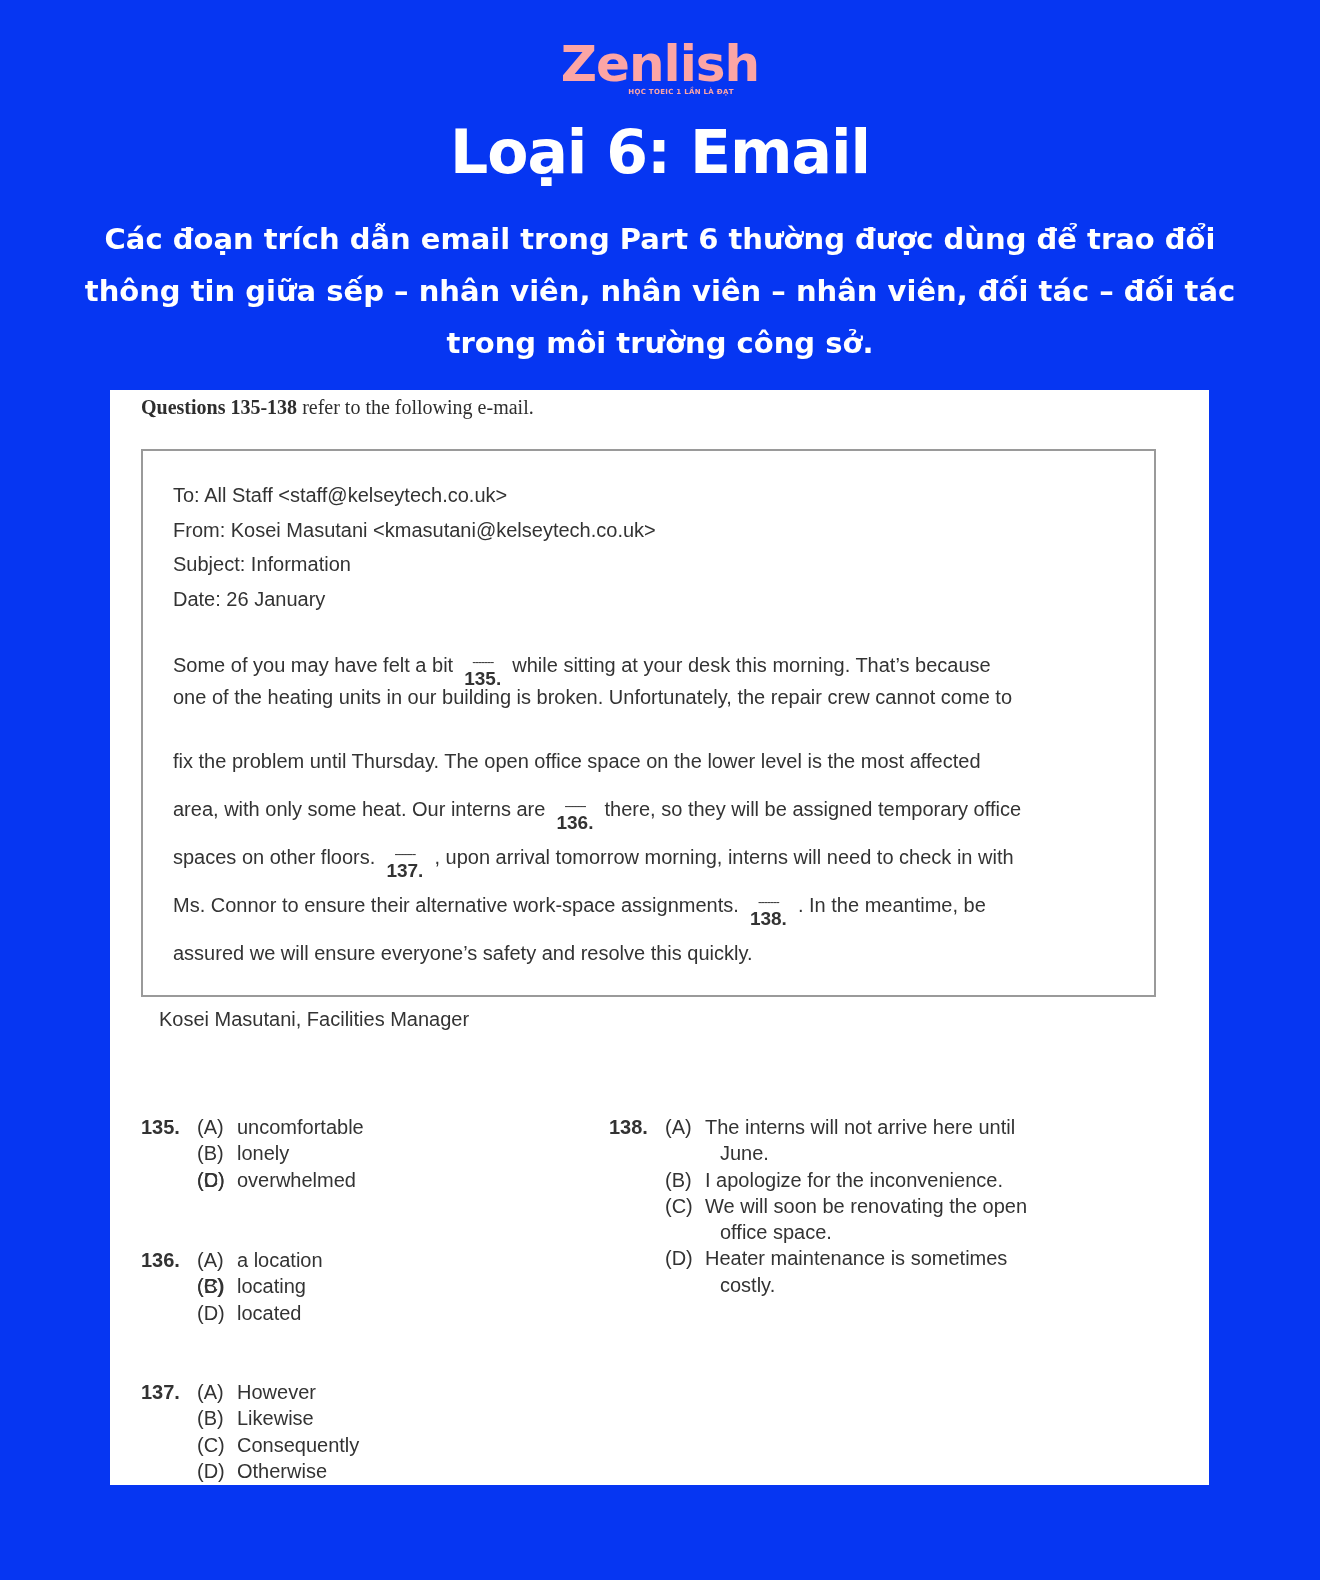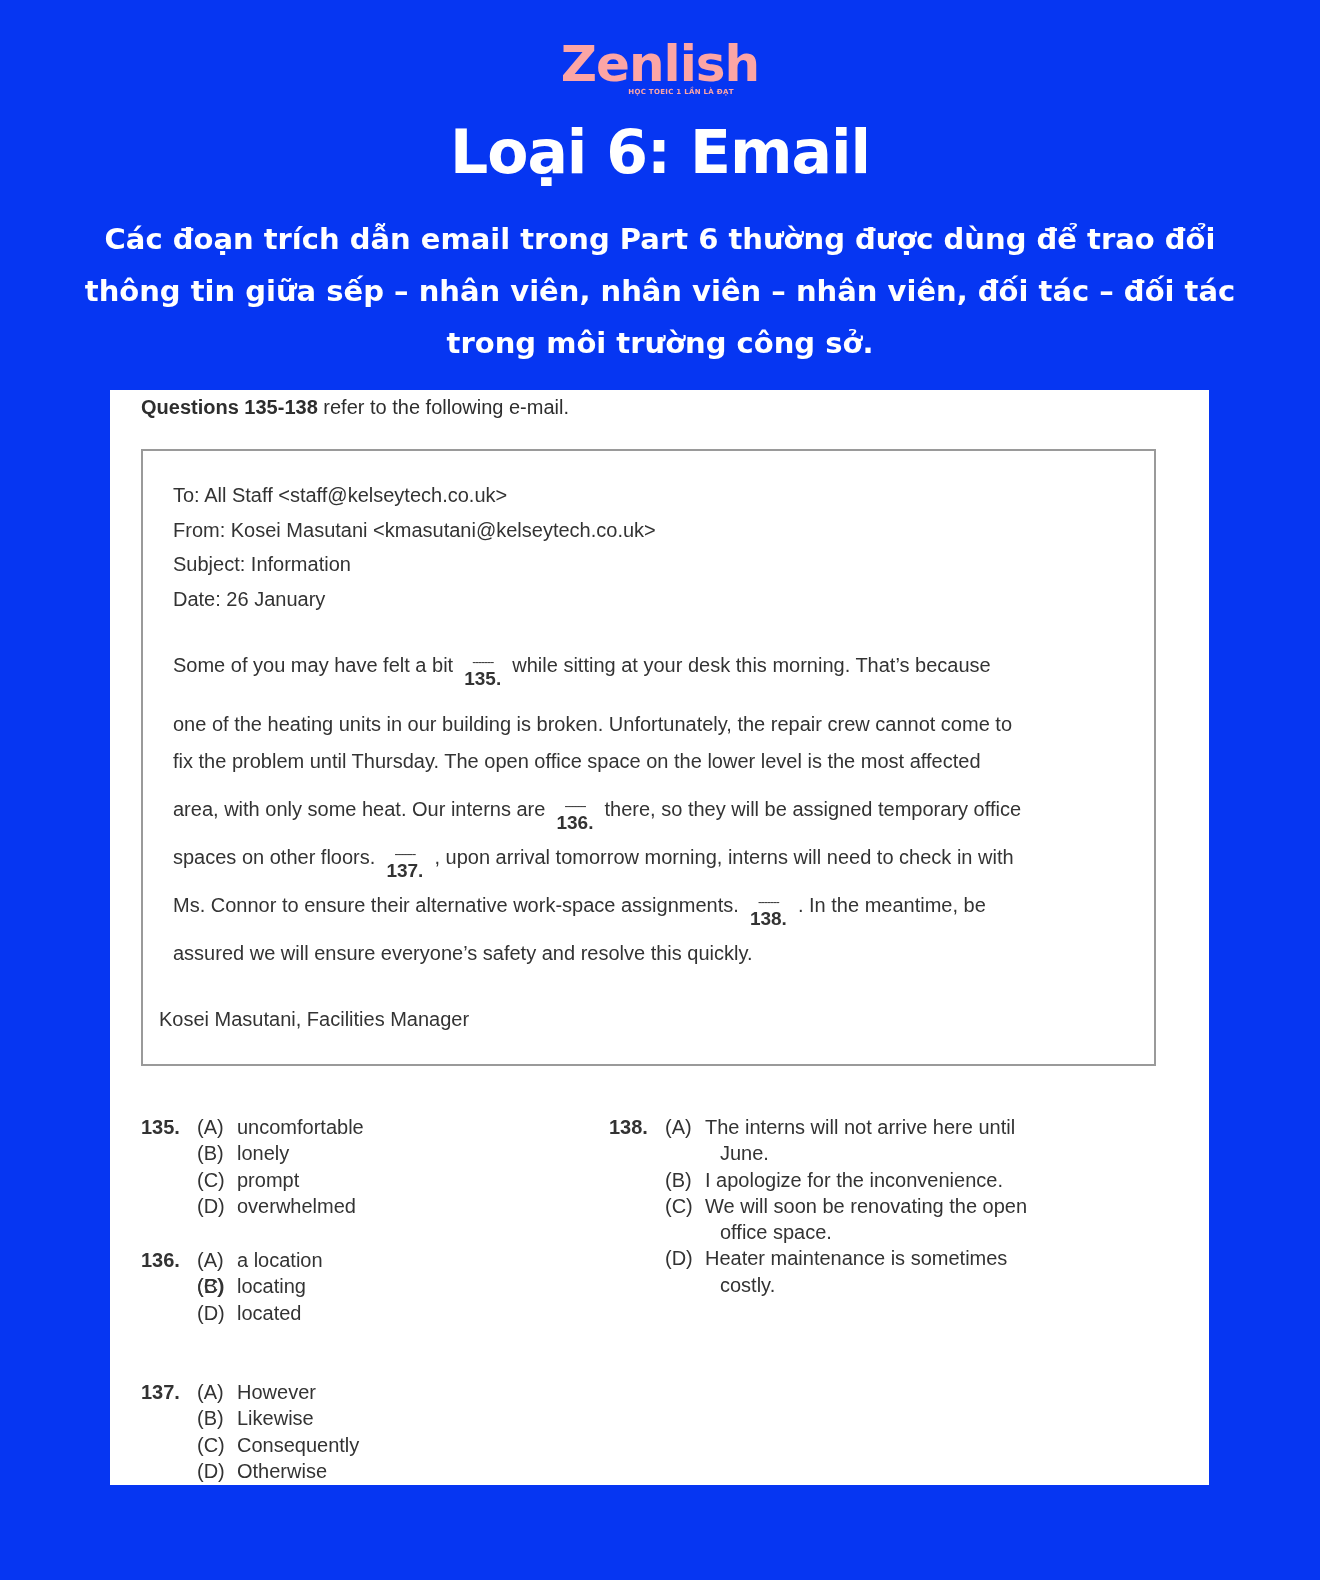--- a/index.html
+++ b/index.html
@@ -34,26 +34,26 @@
     font-family: "DejaVu Sans", sans-serif; font-weight: bold;
     font-size: 29px; line-height: 52px;
   }
   .panel {
     position: absolute; left: 110px; top: 390px;
     width: 1099px; height: 1095px;
     background: #fff;
   }
   .intro {
     position: absolute; left: 31px; top: 6px;
-    font-size: 20px; color: #2e2e2e;
+    font-size: 20px; color: #2e2e2e; font-family: Liberation Serif, serif;
   }
   .intro b { font-weight: bold; }
   .email-box {
     position: absolute; left: 31px; top: 59px;
-    width: 1015px; height: 617px;
+    width: 1015px; height: 548px;
     border: 2px solid #9a9a9a; box-sizing: border-box;
   }
   .hdr { position: absolute; left: 30px; font-size: 20px; color: #333; }
   .hdr.l0 { top: 33px; } .hdr.l1 { top: 68px; } .hdr.l2 { top: 102px; } .hdr.l3 { top: 137px; }
   .body-line {
     position: absolute; left: 30px; font-size: 20px; color: #333; white-space: nowrap;
   }
   .blank {
     display: inline-block; position: relative; width: 48px; text-align: center;
     vertical-align: baseline;
@@ -88,21 +88,21 @@
     <b>Questions 135-138</b><span> refer to the following e-mail.</span>
   </div>
 
   <div class="email-box">
     <div class="hdr l0">To: All Staff &lt;staff@kelseytech.co.uk&gt;</div>
     <div class="hdr l1">From: Kosei Masutani &lt;kmasutani@kelseytech.co.uk&gt;</div>
     <div class="hdr l2">Subject: Information</div>
     <div class="hdr l3">Date: 26 January</div>
     <div id="email-body">
         <div class="body-line" style="top: 203px;"><span>Some of you may have felt a bit </span><span class="blank"><span class="dashes">-------</span><span class="num">135.</span></span><span> while sitting at your desk this morning. That’s because</span></div>
-        <div class="body-line" style="top: 262px;"><span>one of the heating units in our building is broken. Unfortunately, the repair crew cannot come to</span></div>
+        <div class="body-line" style="top: 235px;"><span>one of the heating units in our building is broken. Unfortunately, the repair crew cannot come to</span></div>
         <div class="body-line" style="top: 299px;"><span>fix the problem until Thursday. The open office space on the lower level is the most affected</span></div>
         <div class="body-line" style="top: 347px;"><span>area, with only some heat. Our interns are </span><span class="blank"><span class="dashes">-------</span><span class="num">136.</span></span><span> there, so they will be assigned temporary office</span></div>
         <div class="body-line" style="top: 395px;"><span>spaces on other floors. </span><span class="blank"><span class="dashes">-------</span><span class="num">137.</span></span><span> , upon arrival tomorrow morning, interns will need to check in with</span></div>
         <div class="body-line" style="top: 443px;"><span>Ms. Connor to ensure their alternative work-space assignments. </span><span class="blank"><span class="dashes">-------</span><span class="num">138.</span></span><span> . In the meantime, be</span></div>
         <div class="body-line" style="top: 491px;"><span>assured we will ensure everyone’s safety and resolve this quickly.</span></div>
       </div>
     <div class="sig">Kosei Masutani, Facilities Manager</div>
   </div>
 
   <div id="q-area">
@@ -111,21 +111,20 @@
         <div class="opt">
           <span class="letter">(A)</span>
           <span class="txt"><span>uncomfortable</span></span>
         </div>
         <div class="opt">
           <span class="letter">(B)</span>
           <span class="txt"><span>lonely</span></span>
         </div>
         <div class="opt">
           <span class="letter">(C)</span>
-          <span class="txt"><span>prompt</span></span>
         </div>
         <div class="opt">
           <span class="letter">(D)</span>
           <span class="txt"><span>overwhelmed</span></span>
         </div>
       </div>
       <div class="q" style="left: 31px; top: 857px; width: 400px;">
         <span class="qnum">136.</span>
         <div class="opt">
           <span class="letter">(A)</span>

